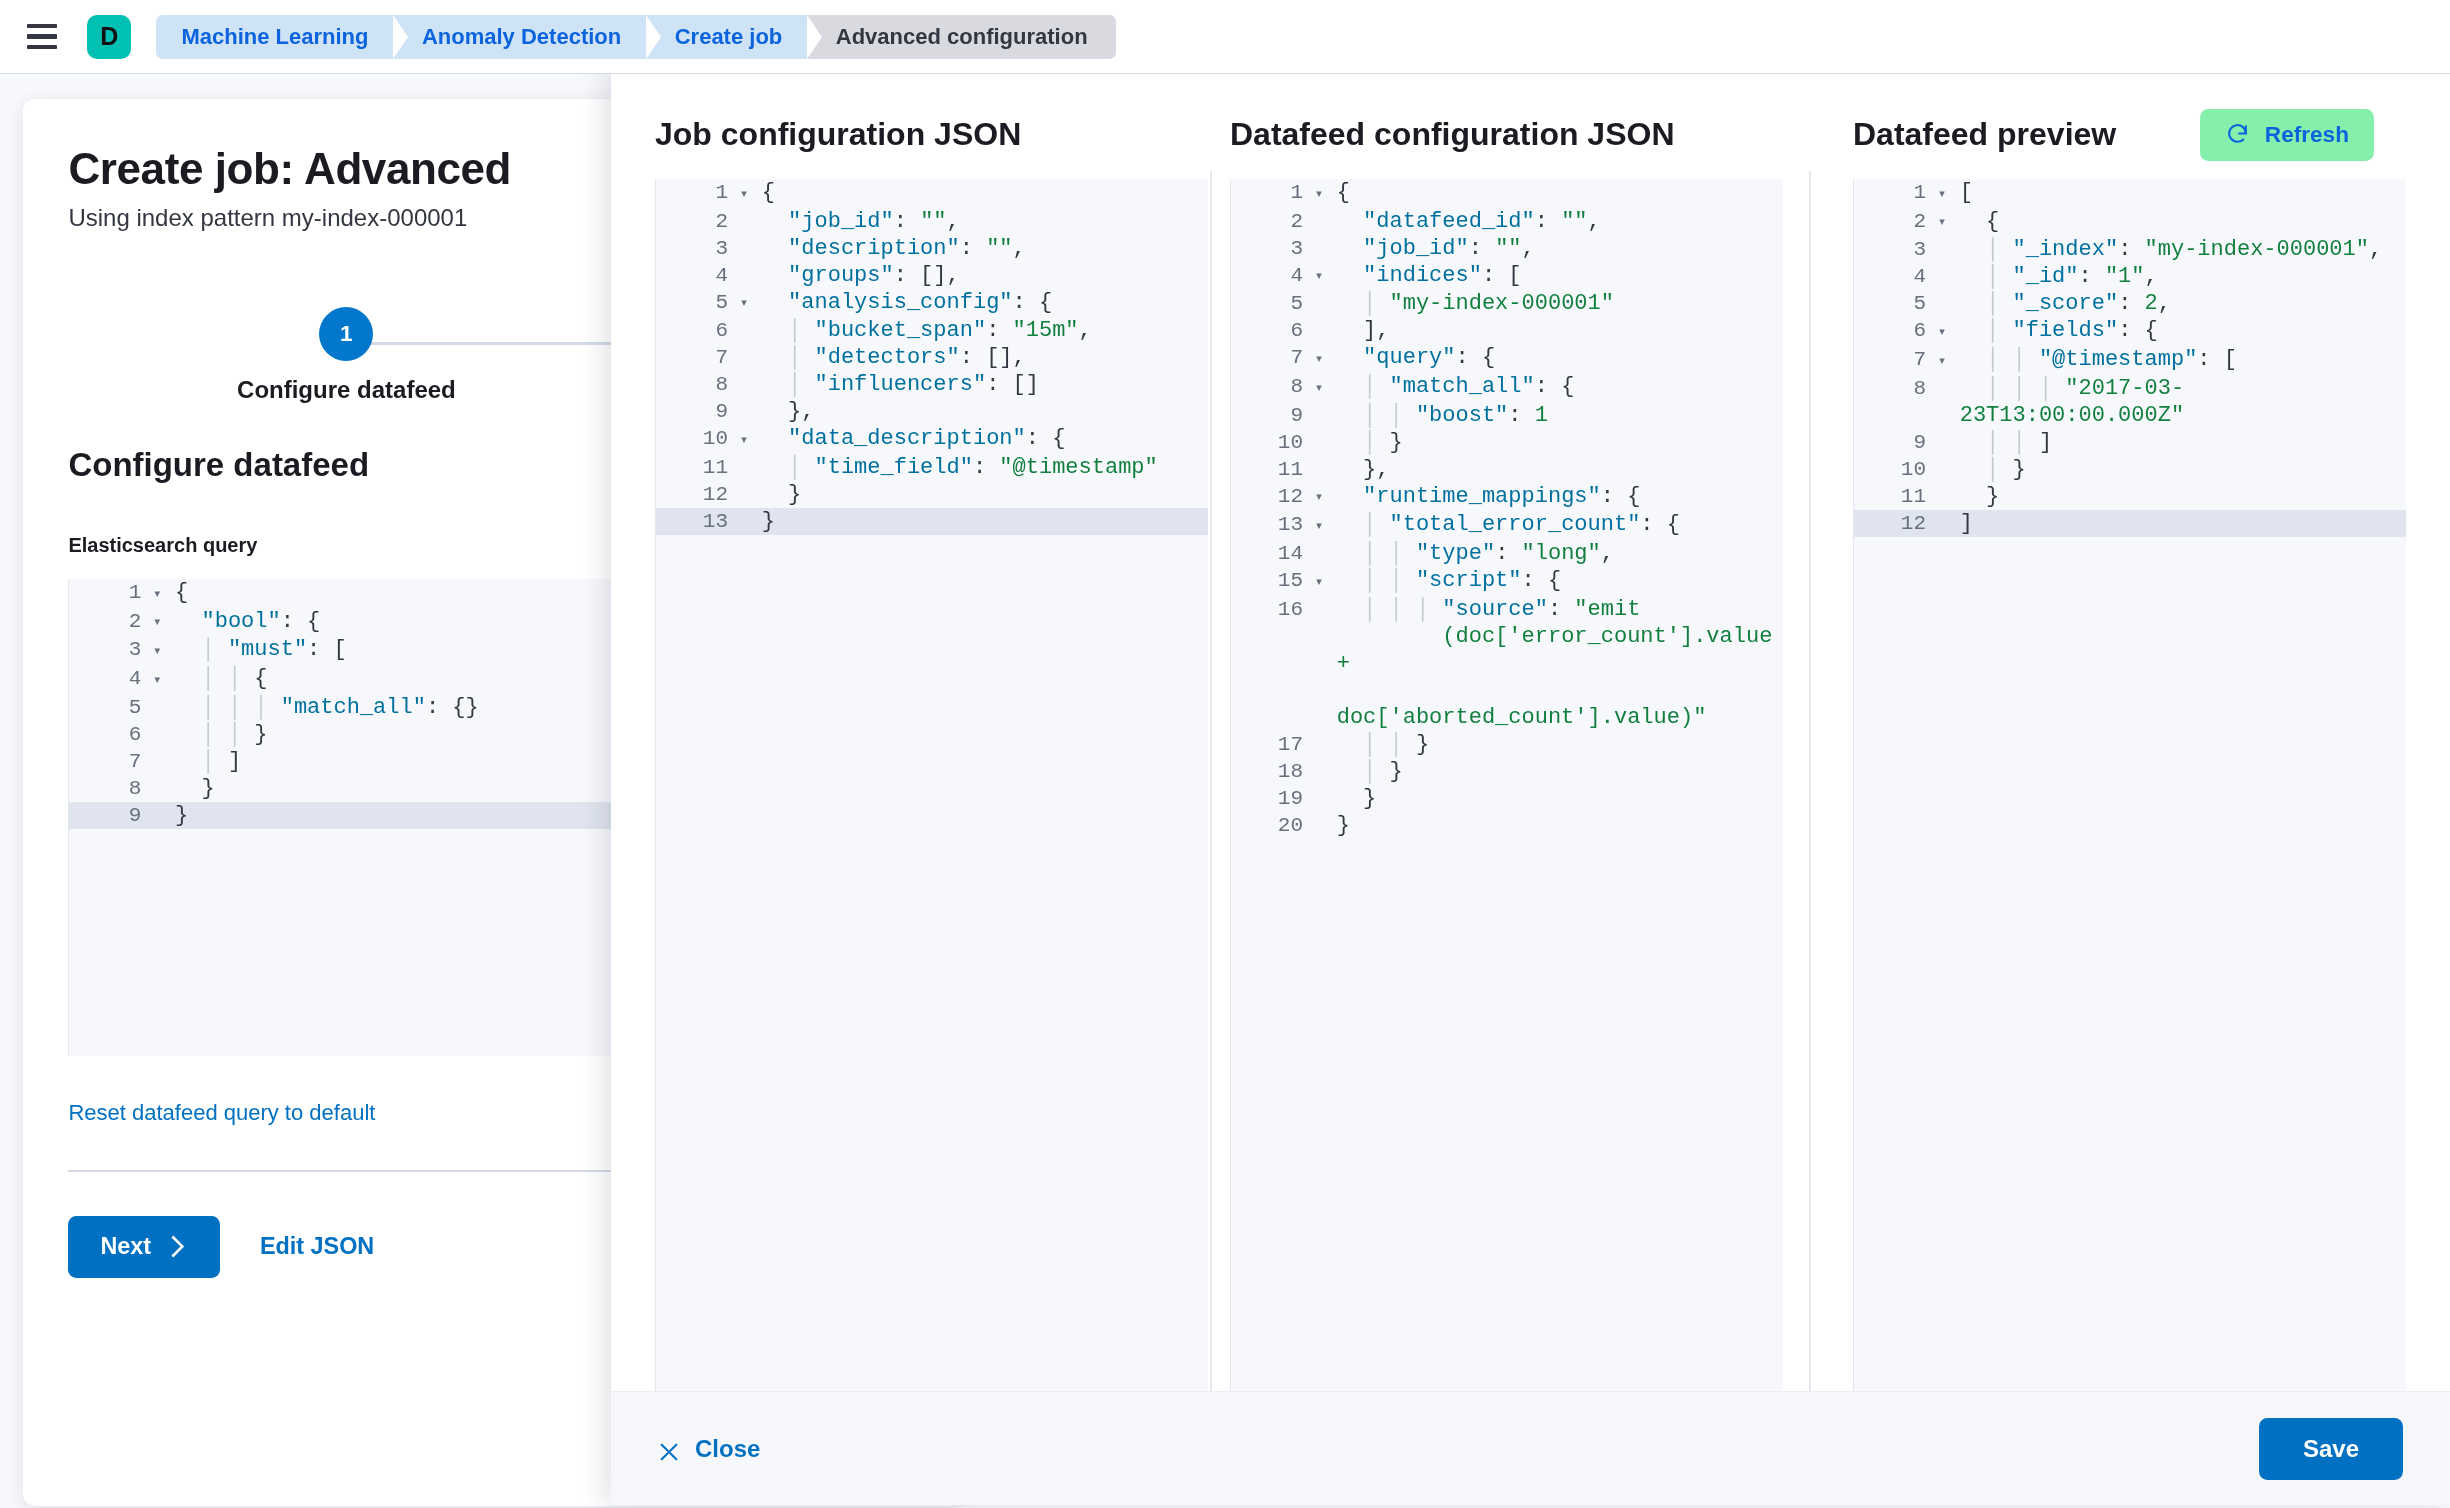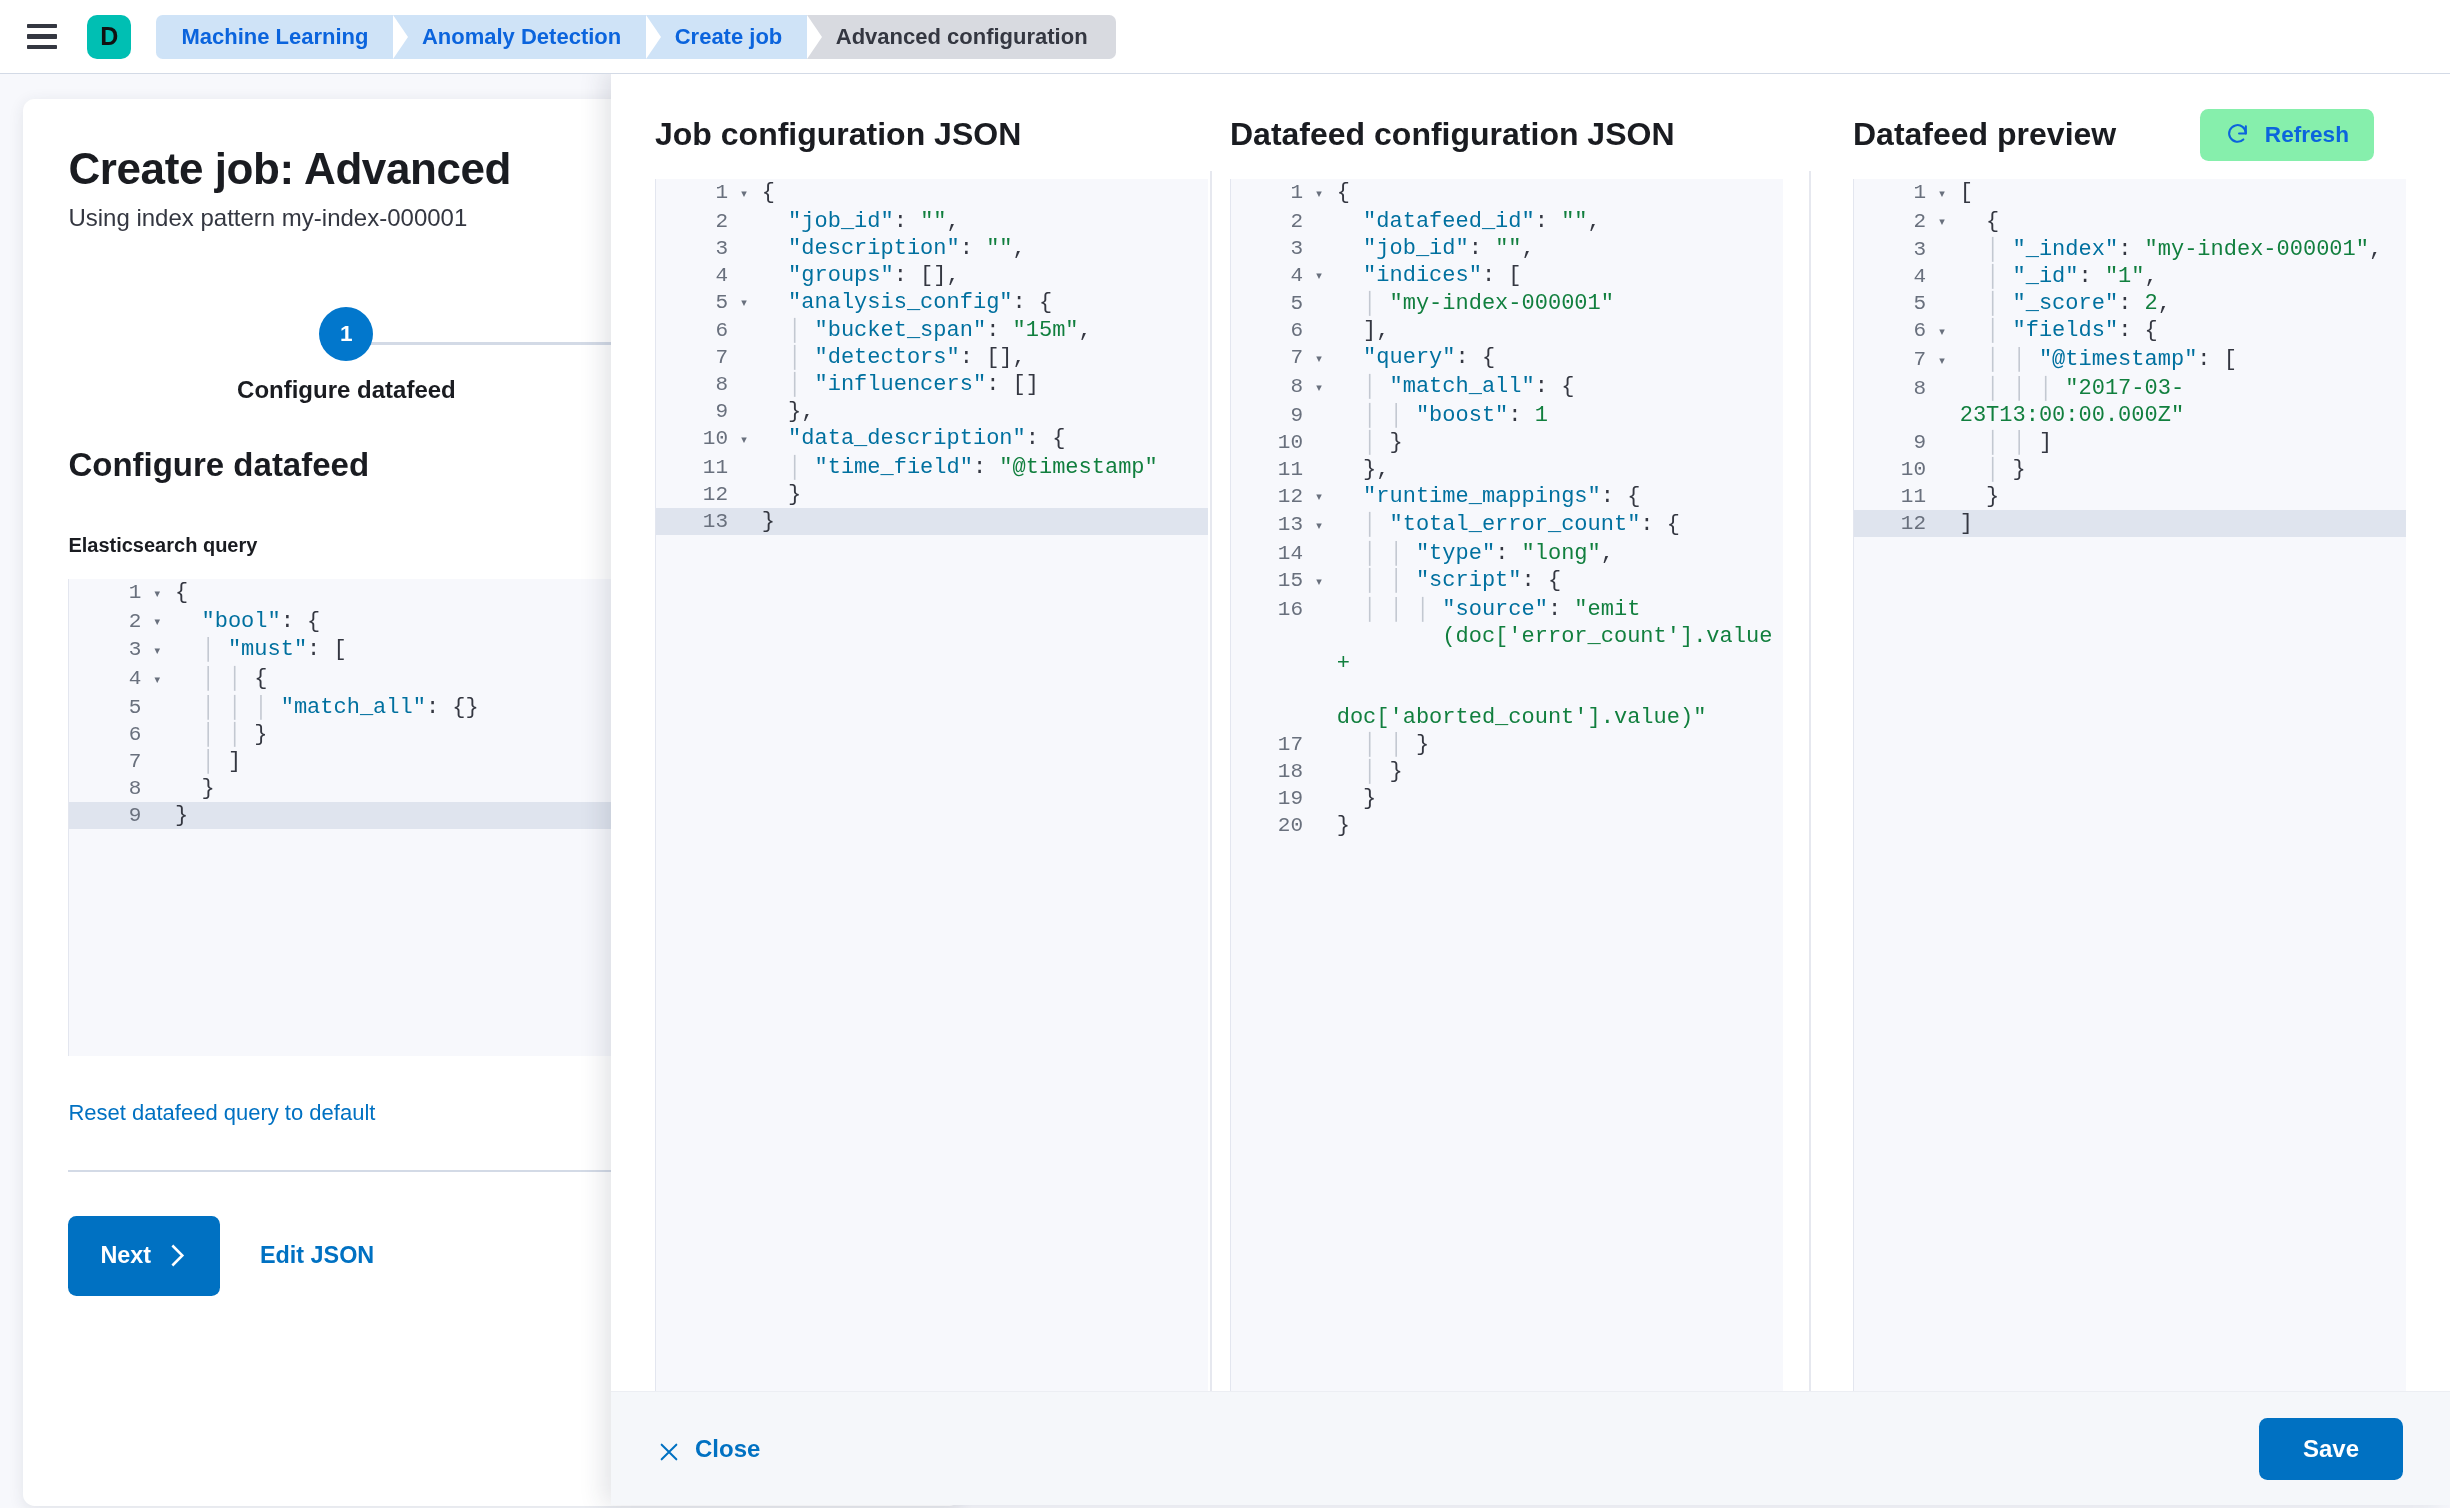--- a/index.html
+++ b/index.html
@@ -112,21 +112,21 @@
   .guide { color: #c3c8d1; }
 
   .es-editor { margin-top: 22px; width: 846px; height: 477px; }
   .es-editor .ed-row.active { width: 846px; }
 
   .link-btn { color: #0071c2; font-size: 22px; font-weight: 400; cursor: pointer; margin-top: 44px; display: inline-block; }
   .hr { width: 846px; height: 1.7px; background: #d3dae6; margin-top: 44px; }
   .btn-row { display: flex; align-items: center; gap: 40px; margin-top: 44px; }
   .btn-primary {
     background: #0071c2; color: #fff; border: none; border-radius: 8.4px;
-    padding: 0 32px; height: 80px; font-size: 23.4px; font-weight: 700;
+    padding: 0 32px; height: 62px; font-size: 23.4px; font-weight: 700;
     display: inline-flex; align-items: center; gap: 18.4px; cursor: pointer;
     font-family: "Liberation Sans", sans-serif;
   }
   .btn-link { color: #0071c2; font-size: 23.4px; font-weight: 700; cursor: pointer; }
 
   
   .flyout {
     position: absolute; left: 611px; top: 70px;
     width: 1839px; height: 1435px;
     background: #ffffff;

